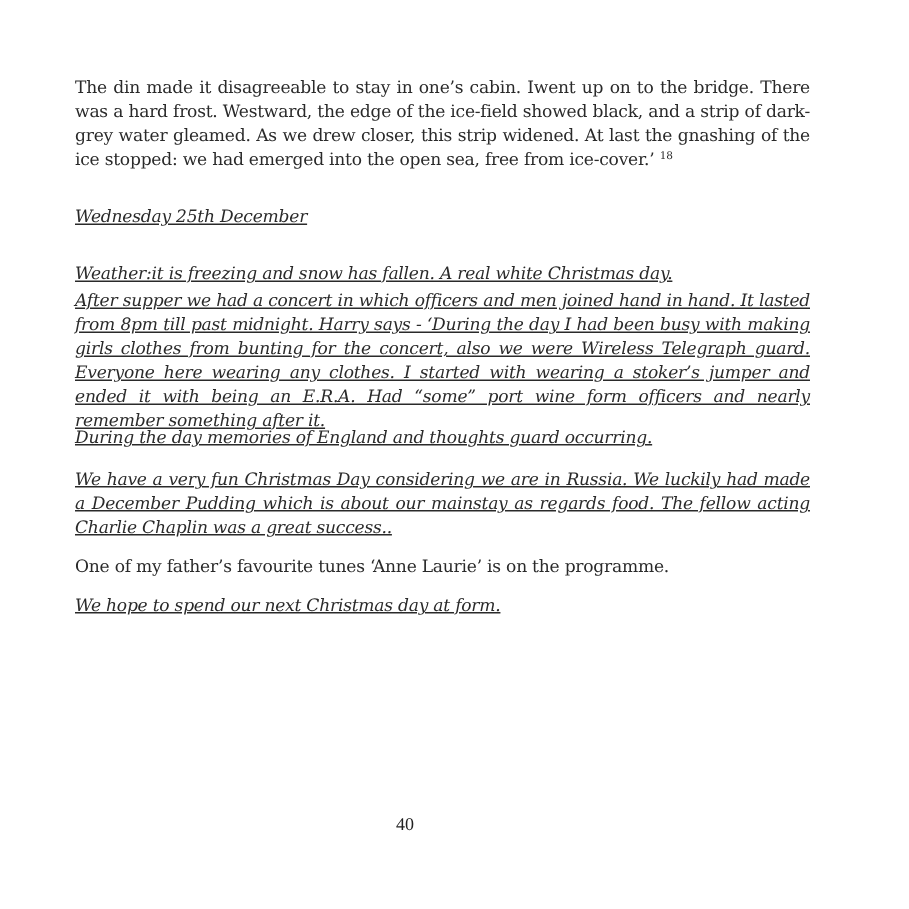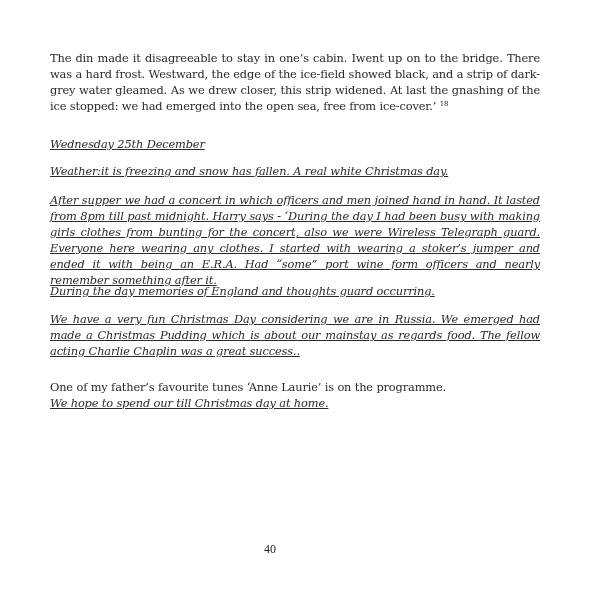--- a/index.html
+++ b/index.html
@@ -10,39 +10,39 @@
     }
     .page { position: absolute; left: 50px; top: 50px; width: 490px; }
     p {
       margin: 0; font-size: 11.4px; line-height: 16px; text-align: justify;
       letter-spacing: -0.15px;
     }
     .it { font-style: italic; text-decoration: underline; }
     sup { font-size: 7px; vertical-align: top; position: relative; top: -2px; }
     #p1 { position: absolute; top: 0; }
     #heading { position: absolute; top: 86px; }
-    #weather { position: absolute; top: 113px; }
+    #weather { position: absolute; top: 124px; }
     #supper { position: absolute; top: 142px; }
     #during { position: absolute; top: 233px; }
     #fun { position: absolute; top: 261px; }
-    #tunes { position: absolute; top: 329px; }
+    #tunes { position: absolute; top: 319px; }
     #hope { position: absolute; top: 345px; }
     .page > p { width: 490px; }
     #pagenum {
       position: absolute; left: 0; width: 540px; top: 542px; text-align: center;
       font-family: "Liberation Serif", serif; font-size: 12px; color: #222;
     }
   </style>
 </head>
 <body>
 
 <div class="page">
   <p id="p1"><span>The din made it disagreeable to stay in one’s cabin. Iwent up on to the bridge. There was a hard frost. Westward, the edge of the ice-field showed black, and a strip of dark-grey water gleamed. As we drew closer, this strip widened. At last the gnashing of the ice stopped: we had emerged into the open sea, free from ice-cover.’</span> <sup>18</sup></p>
   <p id="heading" class="it">Wednesday 25th December</p>
   <p id="weather" class="it">Weather:it is freezing and snow has fallen. A real white Christmas day.</p>
   <p id="supper" class="it">After supper we had a concert in which officers and men joined hand in hand. It lasted from 8pm till past midnight. Harry says - ‘During the day I had been busy with making girls clothes from bunting for the concert, also we were Wireless Telegraph guard. Everyone here wearing any clothes. I started with wearing a stoker’s jumper and ended it with being an E.R.A. Had “some” port wine form officers and nearly remember something after it.</p>
   <p id="during" class="it">During the day memories of England  and thoughts guard occurring.</p>
-  <p id="fun" class="it">We have a very fun Christmas Day considering we are in Russia. We emerged had made a Christmas Pudding which is about our mainstay as regards food. The fellow acting Charlie Chaplin was a great success..</p>
+  <p id="fun" class="it">We have a very fun Christmas Day considering we are in Russia. We luckily had made a December Pudding which is about our mainstay as regards food. The fellow acting Charlie Chaplin was a great success..</p>
   <p id="tunes">One of my father’s favourite tunes ‘Anne Laurie’ is on the programme.</p>
-  <p id="hope" class="it">We hope to spend our till Christmas day at home.</p>
+  <p id="hope" class="it">We hope to spend our next Christmas day at form.</p>
 </div>
 
 <div id="pagenum">40</div>
 
 </body></html>

